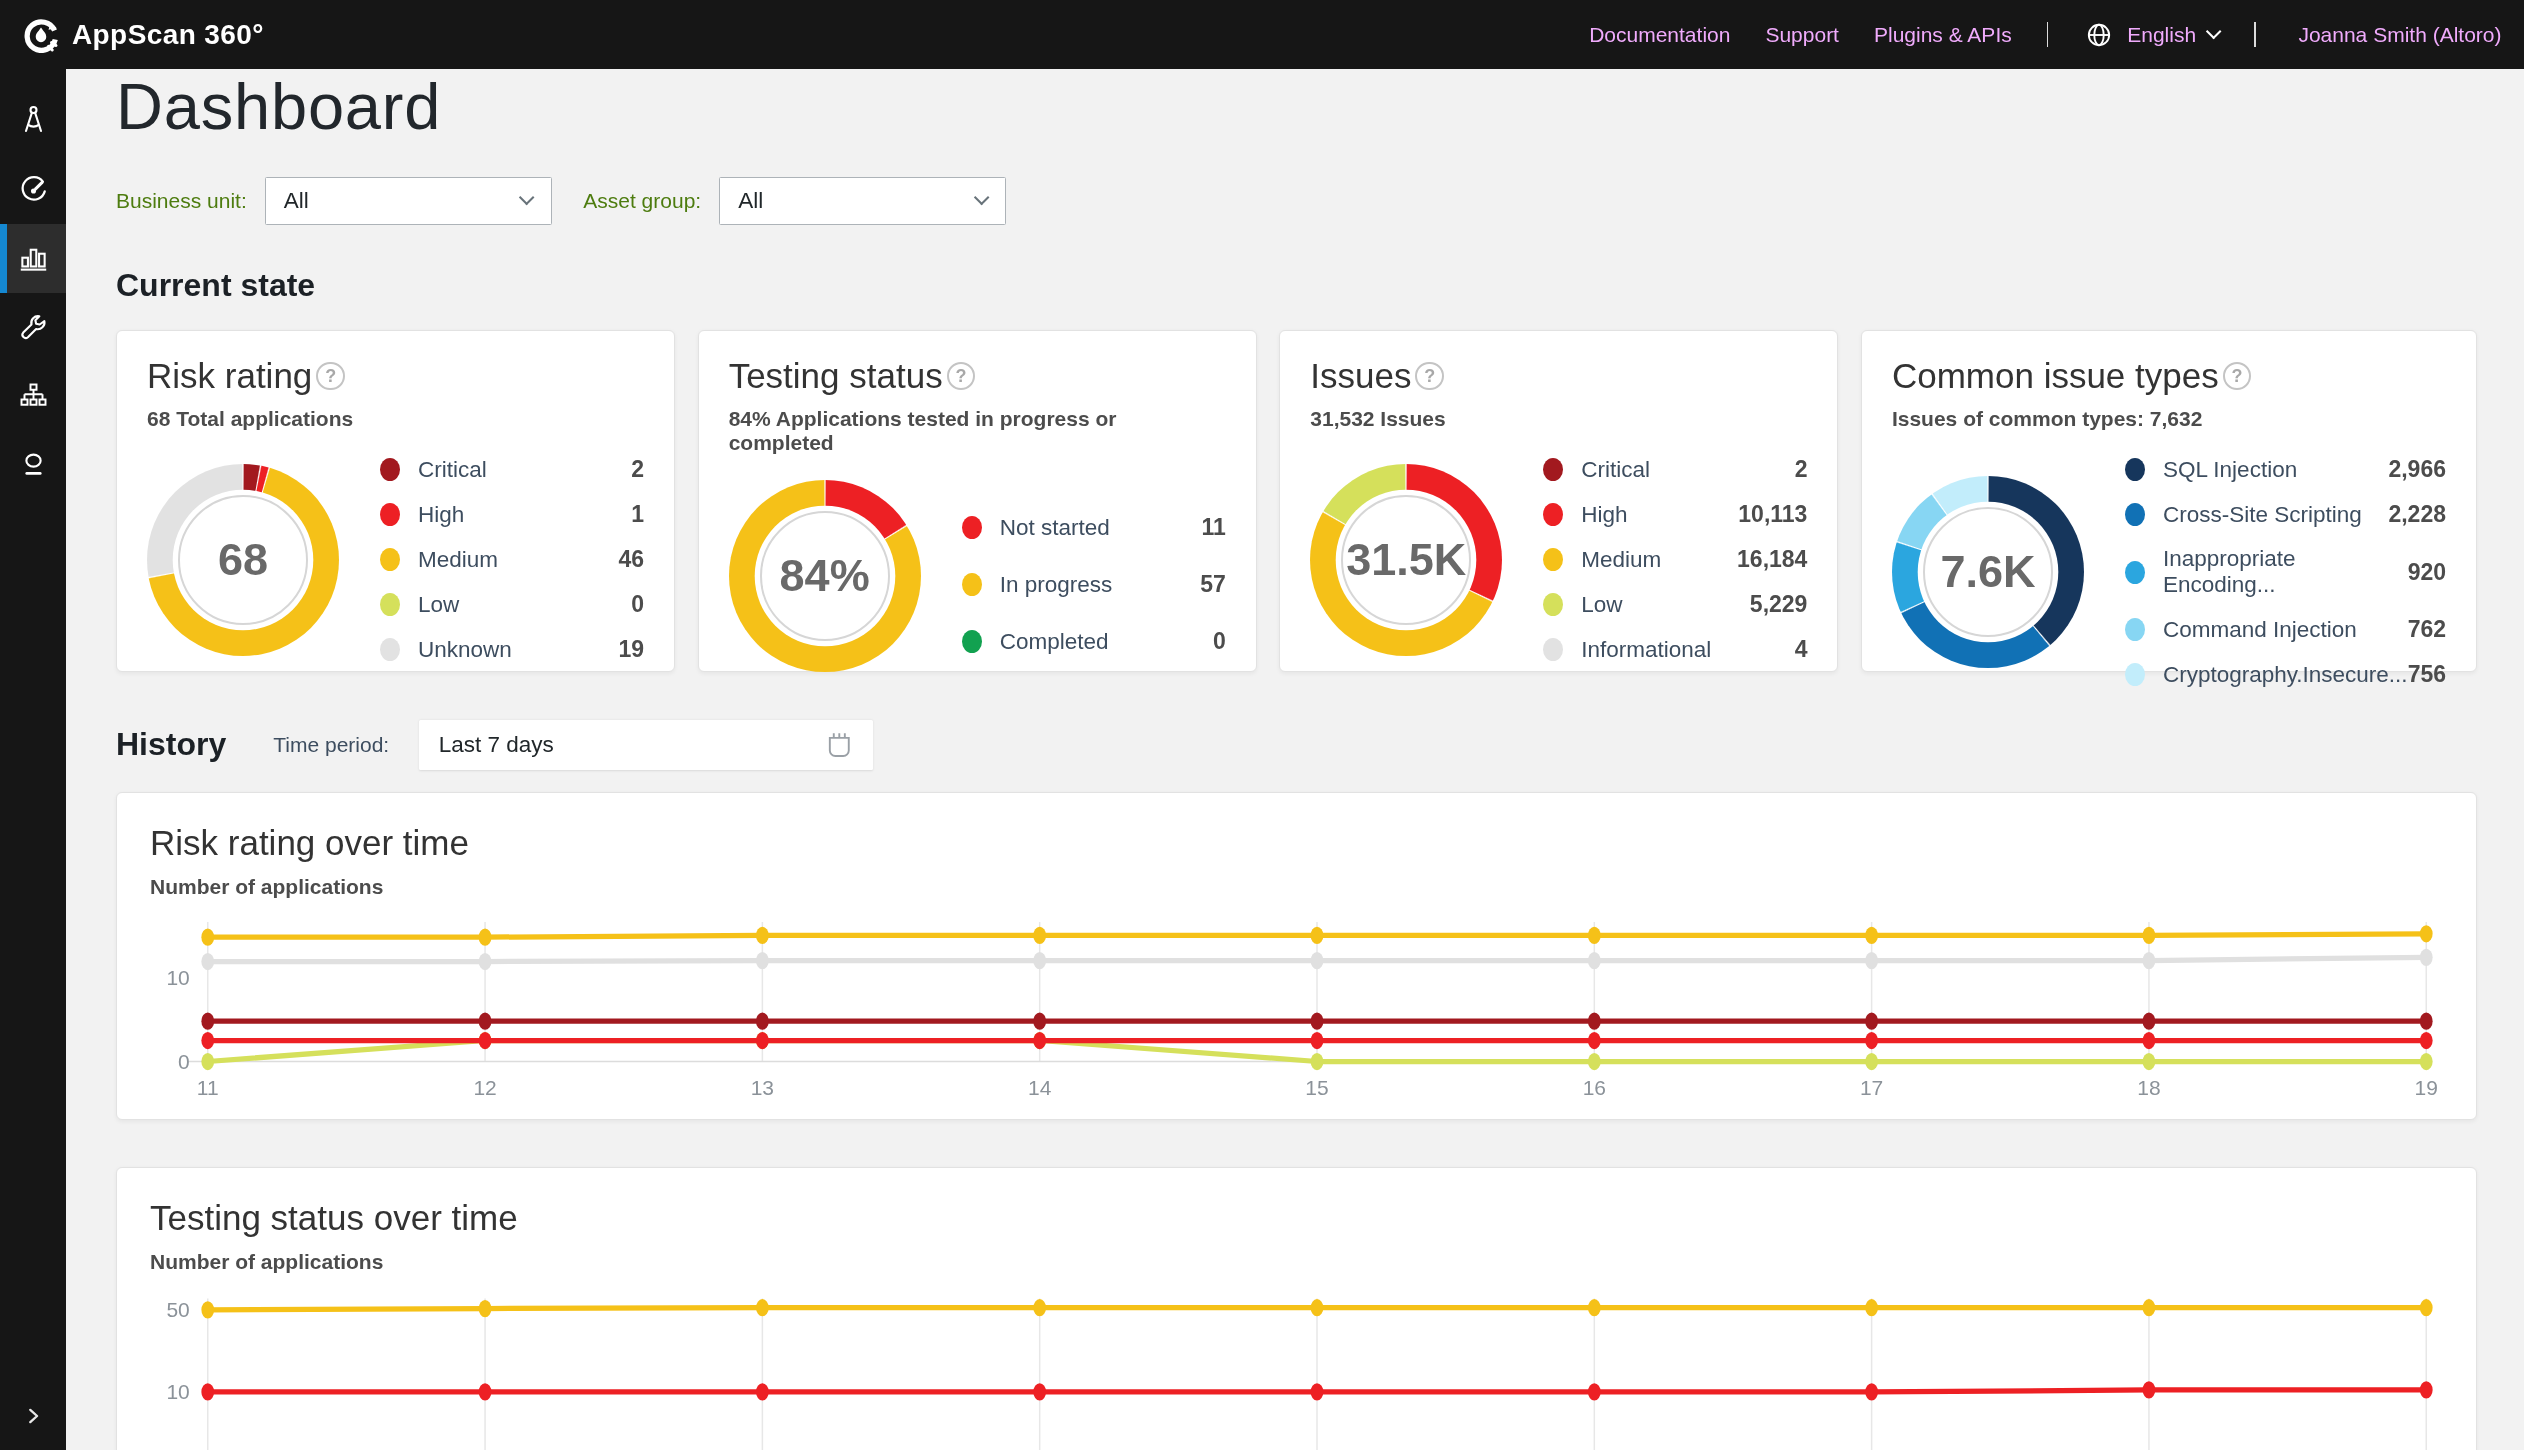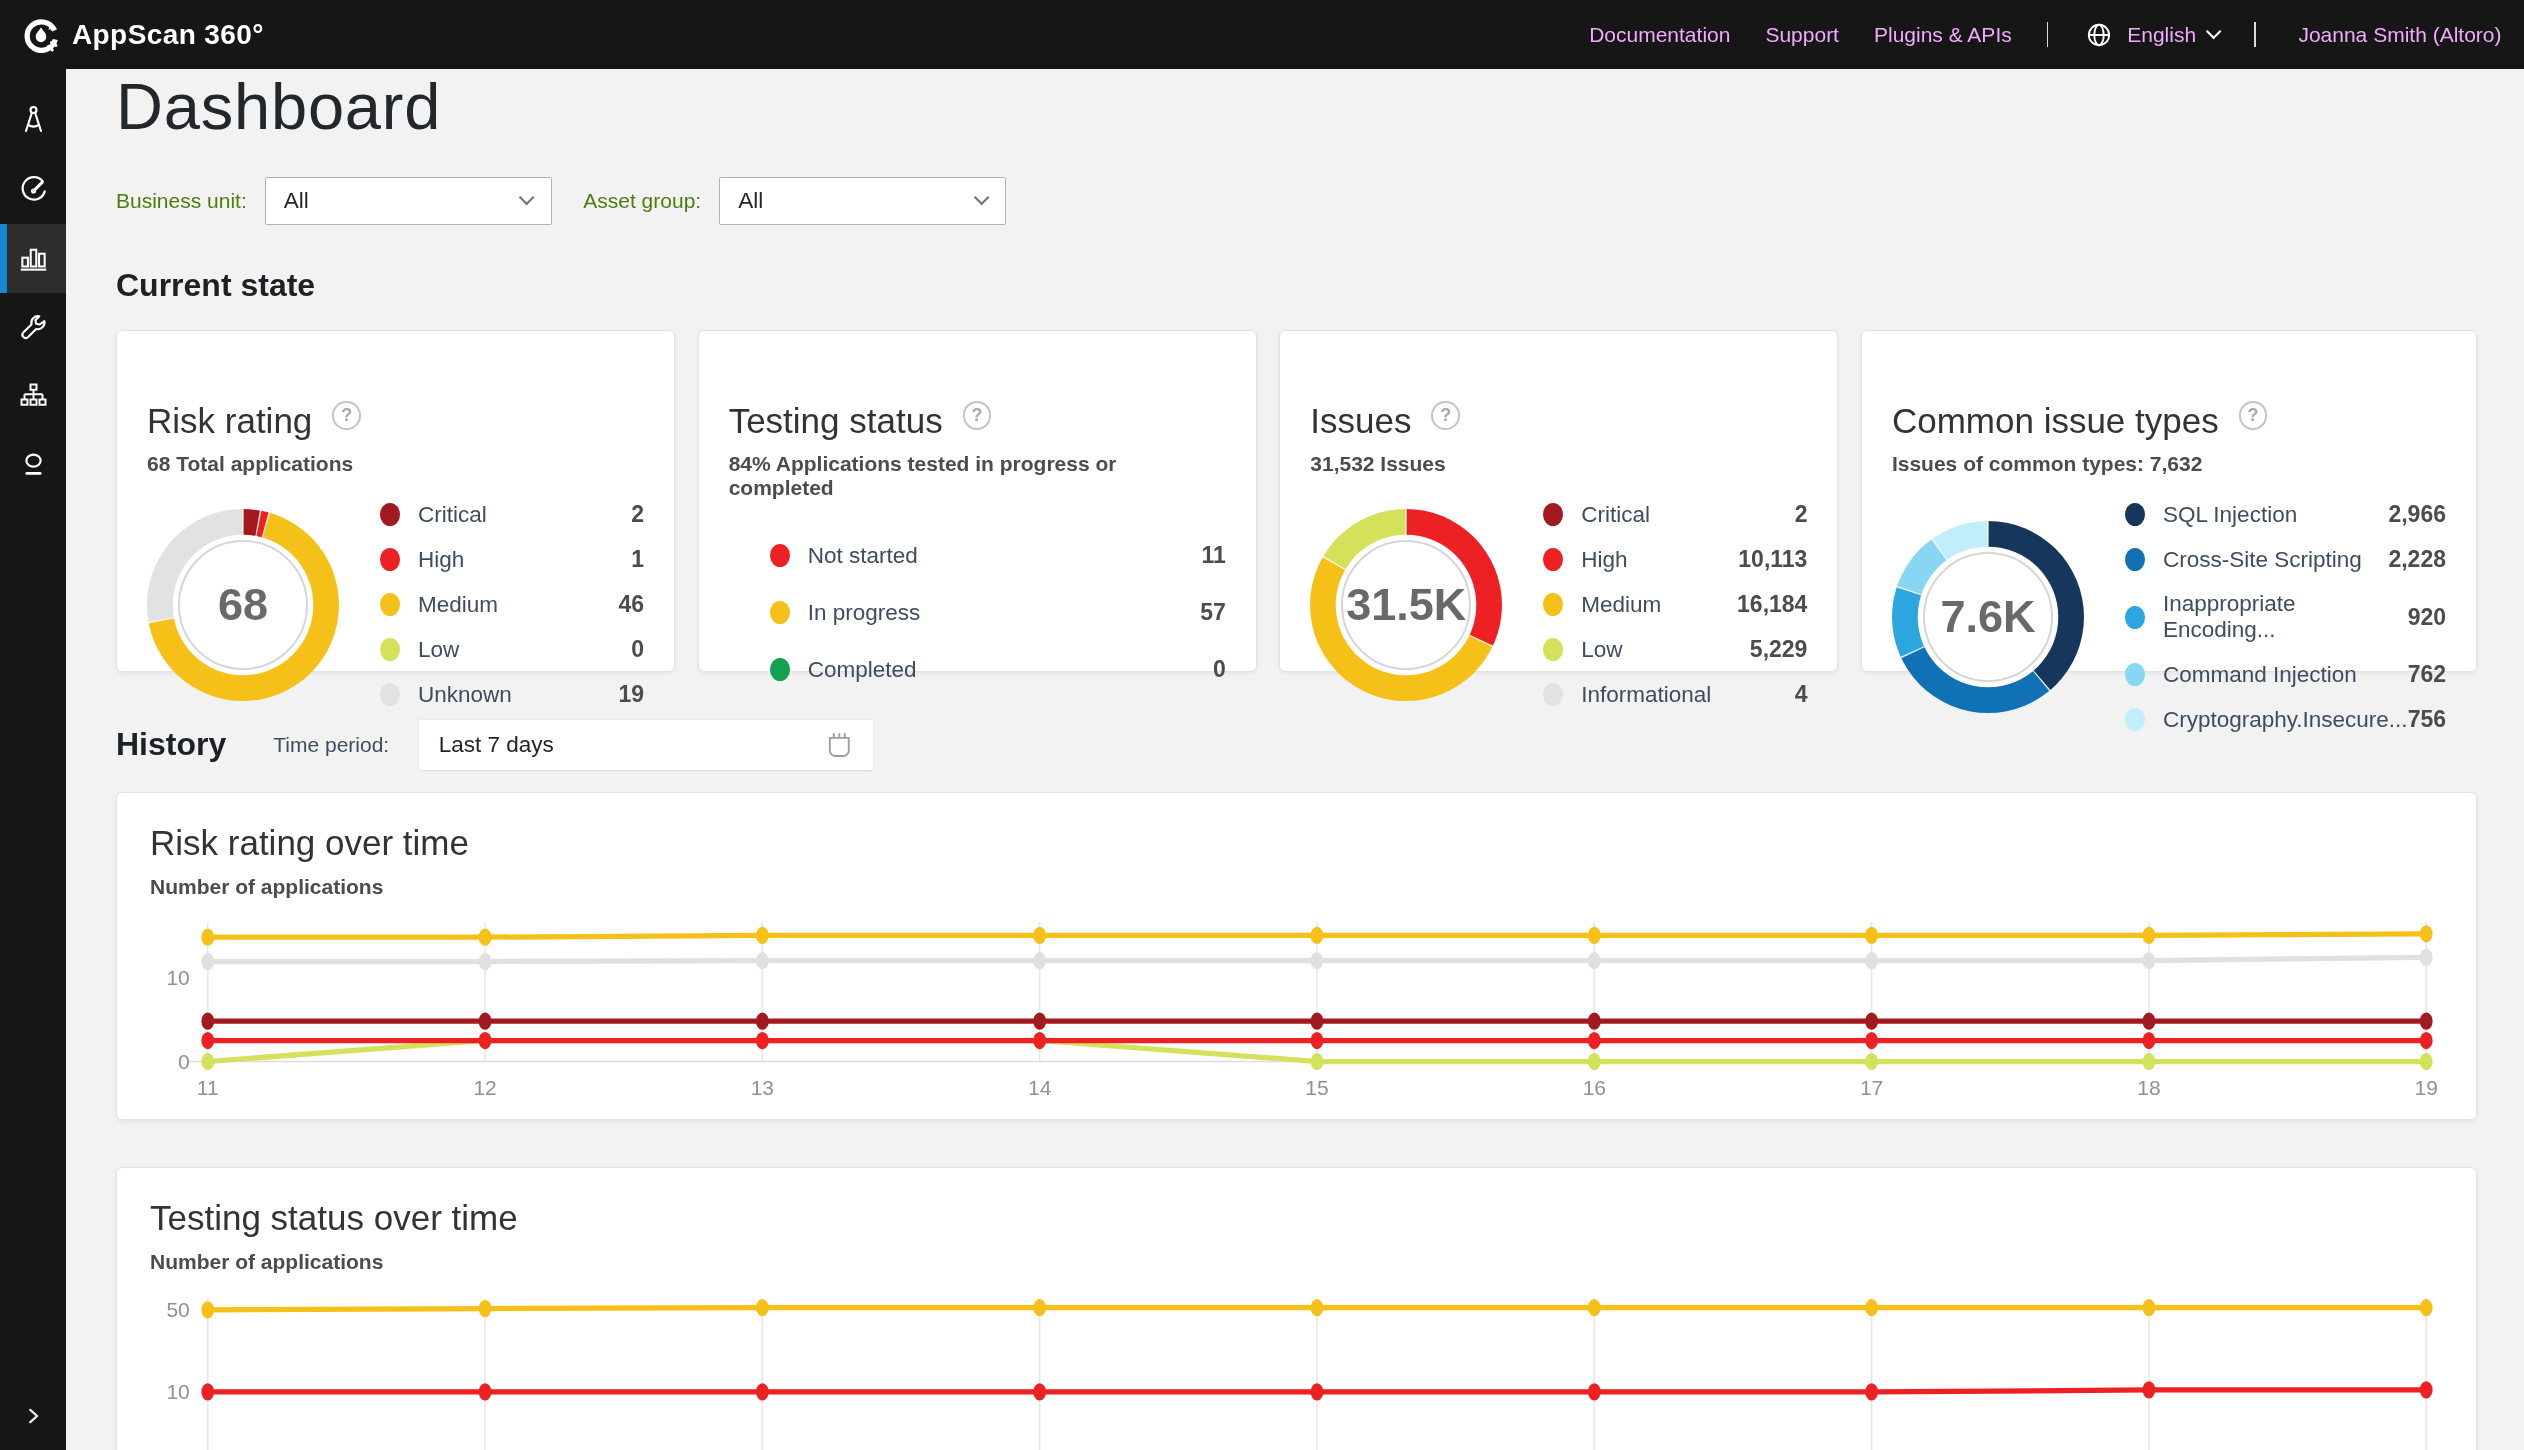--- a/index.html
+++ b/index.html
@@ -41,21 +41,21 @@
   .select .chevron { width:11.3px; height:11.3px; border-right:2.3px solid #68737a; border-bottom:2.3px solid #68737a;
     transform:rotate(45deg); margin-top:-6px; }
   .gap-left { margin-left:13.5px; }
 
   h2.section-title { margin-top:42px; font-size:32px; font-weight:700; color:#1c2126; }
 
   
   .cards { margin-top:25.5px; display:grid; grid-template-columns:repeat(4,1fr); gap:22.5px; }
   .card { background:#fff; border:1.5px solid #e2e2e2; border-radius:6px; height:342px;
     padding:25.5px 30px; box-shadow:0 1.5px 4.5px rgba(0,0,0,.05); }
-  .card-head { display:flex; align-items:flex-start; gap:20px;margin-top:45px; }
+  .card-head { display:flex; align-items:center; gap:4px; }
   .card-title { font-size:35px; font-weight:400; color:#333; }
   .help { width:28.6px; height:28.6px; border:2.3px solid #c4c4c4; border-radius:50%;
     color:#a8a8a8; font-size:18px; font-weight:700; display:flex; align-items:center;
     justify-content:center; flex:none; cursor:pointer; }
   .card-sub { margin-top:10.5px; font-size:21px; font-weight:700; color:#4c4c4c; }
   .card-body { margin-top:25.5px; display:flex; align-items:center; }
   .donut { width:192px; height:192px; border-radius:50%; position:relative; flex:none; background:#eee; }
   .hole { position:absolute; inset:31px; background:#fff; border-radius:50%; border:2.3px solid #d6d6d6;
     box-shadow:0 0 0 5.3px #fff; display:flex; align-items:center; justify-content:center; }
   .center-num { font-size:45px; font-weight:700; color:#696969; }
@@ -232,20 +232,25 @@
       </div>
     </section>
 
     <section class="card">
       <div class="card-head">
         <span class="card-title">Testing status</span>
         <span class="help">?</span>
       </div>
       <div class="card-sub">84% Applications tested in progress or completed</div>
       <div class="card-body">
+        <div class="donut" style="background: conic-gradient(rgb(255, 255, 255) 0deg, rgb(255, 255, 255) 0deg, rgb(237, 32, 36) 0.8deg, rgb(237, 32, 36) 57.44deg, rgb(255, 255, 255) 58.24deg, rgb(255, 255, 255) 58.24deg, rgb(245, 193, 24) 59.04deg, rgb(245, 193, 24) 359.2deg, rgb(255, 255, 255) 360deg, rgb(255, 255, 255) 360deg);">
+          <div class="hole">
+              <span class="center-num">84%</span>
+            </div>
+        </div>
         <div class="legend legend-top">
           <div class="lrow">
               <span class="dot" style="background: rgb(237, 32, 36);"></span>
               <span class="llabel">Not started</span>
               <span class="lval">11</span>
             </div>
           <div class="lrow">
               <span class="dot" style="background: rgb(245, 193, 24);"></span>
               <span class="llabel">In progress</span>
               <span class="lval">57</span>

